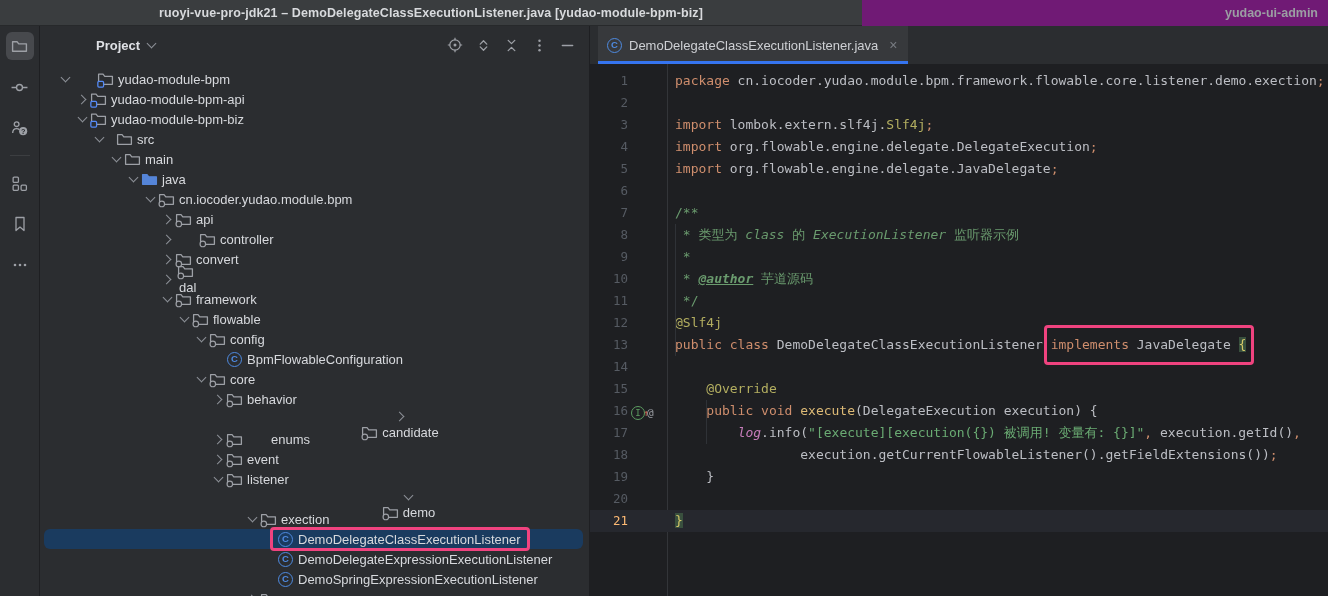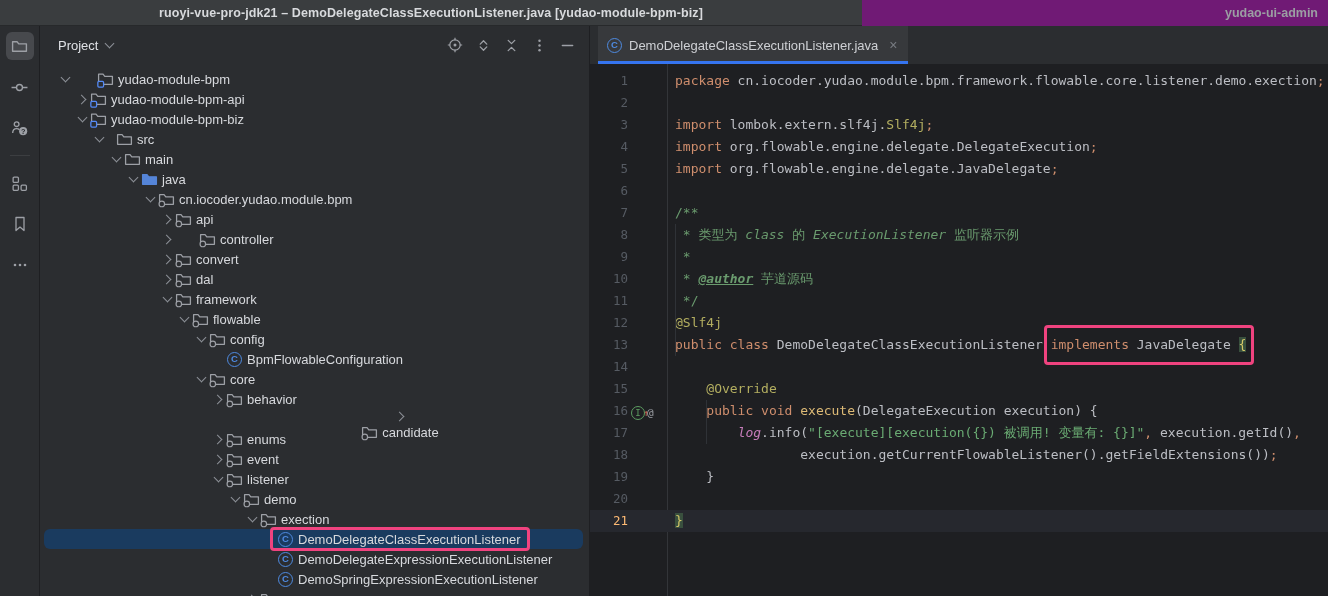--- a/index.html
+++ b/index.html
@@ -24,21 +24,21 @@
             display:flex; flex-direction:column; align-items:center; padding-top:6px; gap:13px; }
   .stripe-btn { width:28px; height:28px; border-radius:6px; display:flex; align-items:center;
                 justify-content:center; color:#9da0a6; }
   .stripe-btn.active { background:#47494d; color:#c9cbd0; }
   .stripe-sep { width:20px; height:1px; background:#3c3e41; }
 
   
   #project-panel { width:550px; height:570px; background:#2b2d30; border-right:1px solid #1e1f22;
                    display:flex; flex-direction:column; }
   #panel-header { height:38px; display:flex; align-items:center; padding:0 14px 0 18px; flex:none; }
-  #panel-title { color:#dfe1e5; font-size:13px; font-weight:normal; }
+  #panel-title { color:#dfe1e5; font-size:13px; font-weight:bold;margin-left:38px; }
   .hdr-chev { width:7px; height:7px; border-right:1.6px solid #8d9197; border-bottom:1.6px solid #8d9197;
               transform:rotate(45deg); margin-left:8px; margin-top:-3px; }
   #panel-header-icons { margin-left:auto; display:flex; align-items:center; gap:13px; color:#9da0a6; }
   #tree { flex:1; overflow:hidden; padding-top:5px; position:relative; }
 
   .tree-row { position:relative; height:20px; display:flex; align-items:center;
               font-size:13px; color:#d7d9dd; white-space:nowrap; }
   .tree-row .selbg { position:absolute; left:4px; right:6px; top:0; bottom:0;
                      background:#1a3b5f; border-radius:6px; }
   .tree-chev { width:15px; height:15px; flex:none; display:flex; align-items:center; justify-content:center; position:relative; }
@@ -330,21 +330,21 @@
                   <circle cx="3.6" cy="12.2" r="2.6" fill="#2b2d30" stroke="#9da0a6" stroke-width="1.1"></circle>
                 </svg>
               </span>
               <span class="tree-label">convert</span>
             </span>
           </div>
           <div class="tree-row" style="padding-left: 120px;">
             <span class="tree-chev col">
               <i></i>
             </span>
-            <span class="" style="display: flex; align-items: center; position: relative;">
+            <span class="" style="display: flex; align-items: center; position: relative; flex-direction: column;">
               <span class="tree-icon">
                 <svg width="17" height="17" viewBox="0 0 16 16">
                   <path d="M1.5 3.5h4.2l1.6 2h7.2v7h-13z" fill="none" stroke="#9da0a6" stroke-width="1.2" stroke-linejoin="round"></path>
                   <circle cx="3.6" cy="12.2" r="2.6" fill="#2b2d30" stroke="#9da0a6" stroke-width="1.1"></circle>
                 </svg>
               </span>
               <span class="tree-label">dal</span>
             </span>
           </div>
           <div class="tree-row" style="padding-left: 120px;">
@@ -437,21 +437,21 @@
                   <circle cx="3.6" cy="12.2" r="2.6" fill="#2b2d30" stroke="#9da0a6" stroke-width="1.1"></circle>
                 </svg>
               </span>
               <span class="tree-label">candidate</span>
             </span>
           </div>
           <div class="tree-row" style="padding-left: 171px;">
             <span class="tree-chev col">
               <i></i>
             </span>
-            <span class="" style="display: flex; align-items: center; position: relative;">
+            <span class="" style="display: flex; align-items: center; position: relative; gap: 24px;">
               <span class="tree-icon">
                 <svg width="17" height="17" viewBox="0 0 16 16">
                   <path d="M1.5 3.5h4.2l1.6 2h7.2v7h-13z" fill="none" stroke="#9da0a6" stroke-width="1.2" stroke-linejoin="round"></path>
                   <circle cx="3.6" cy="12.2" r="2.6" fill="#2b2d30" stroke="#9da0a6" stroke-width="1.1"></circle>
                 </svg>
               </span>
               <span class="tree-label">enums</span>
             </span>
           </div>
           <div class="tree-row" style="padding-left: 171px;">
@@ -475,21 +475,21 @@
             <span class="" style="display: flex; align-items: center; position: relative;">
               <span class="tree-icon">
                 <svg width="17" height="17" viewBox="0 0 16 16">
                   <path d="M1.5 3.5h4.2l1.6 2h7.2v7h-13z" fill="none" stroke="#9da0a6" stroke-width="1.2" stroke-linejoin="round"></path>
                   <circle cx="3.6" cy="12.2" r="2.6" fill="#2b2d30" stroke="#9da0a6" stroke-width="1.1"></circle>
                 </svg>
               </span>
               <span class="tree-label">listener</span>
             </span>
           </div>
-          <div class="tree-row" style="padding-left: 188px;">
+          <div class="tree-row" style="padding-left: 188px; flex-direction: column;">
             <span class="tree-chev exp">
               <i></i>
             </span>
             <span class="" style="display: flex; align-items: center; position: relative;">
               <span class="tree-icon">
                 <svg width="17" height="17" viewBox="0 0 16 16">
                   <path d="M1.5 3.5h4.2l1.6 2h7.2v7h-13z" fill="none" stroke="#9da0a6" stroke-width="1.2" stroke-linejoin="round"></path>
                   <circle cx="3.6" cy="12.2" r="2.6" fill="#2b2d30" stroke="#9da0a6" stroke-width="1.1"></circle>
                 </svg>
               </span>

